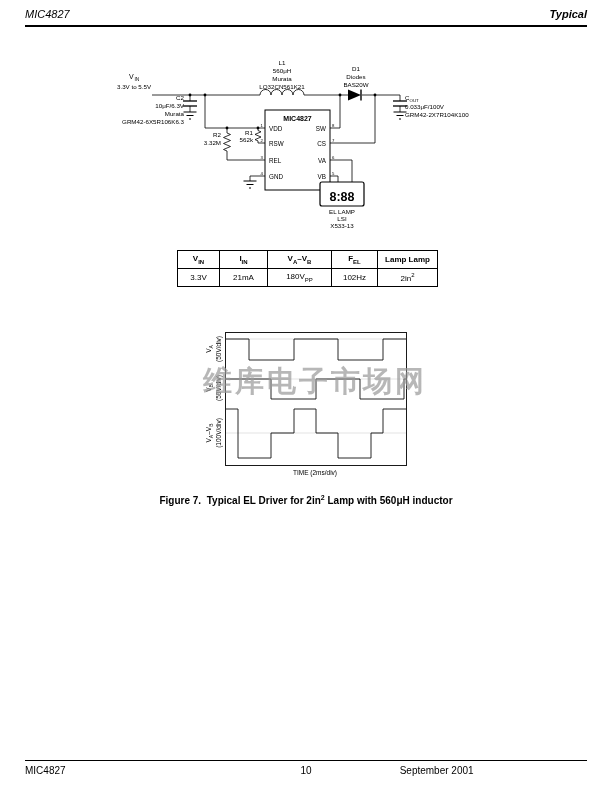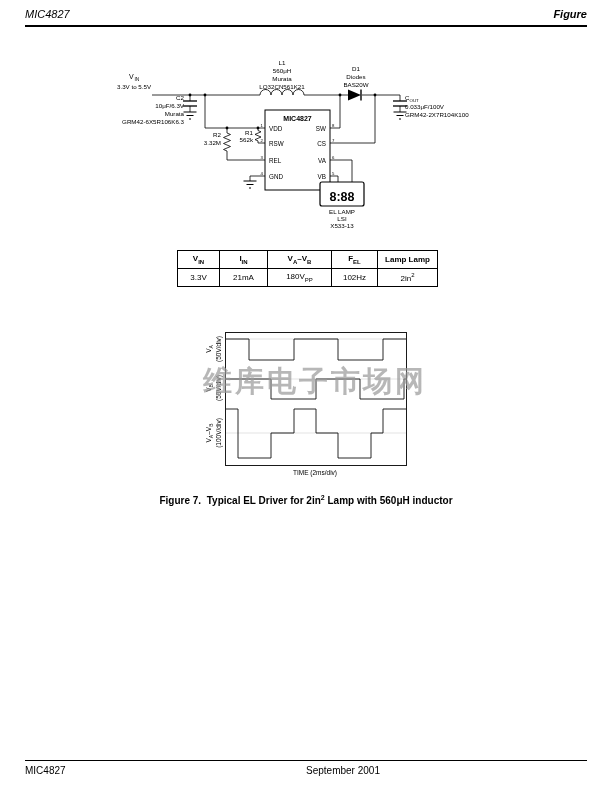--- a/index.html
+++ b/index.html
@@ -37,21 +37,21 @@
            font-size:10px;font-weight:bold;}
   .caption sup{font-size:7px;}
 </style>
 </head>
 <body>
 
 <div class="page">
 
   <div class="header">
     <span>MIC4827</span>
-    <span class="brand">Figure</span>
+    <span class="brand">Typical</span>
   </div>
 
   <svg class="schematic-svg" width="612" height="245" viewBox="0 0 612 245">
     <g stroke="#000" stroke-width="0.8" fill="none">
       <line x1="152" y1="95" x2="260" y2="95"></line>
       <path d="M260,95 a5.5,5.5 0 0 1 11,0 a5.5,5.5 0 0 1 11,0 a5.5,5.5 0 0 1 11,0 a5.5,5.5 0 0 1 11,0"></path>
       <line x1="304" y1="95" x2="348" y2="95"></line>
       <line x1="362" y1="95" x2="400" y2="95"></line>
 
       <line x1="205" y1="95" x2="205" y2="128"></line>
@@ -254,16 +254,17 @@
   <div class="xlabel">TIME (2ms/div)</div>
 
   <div class="watermark" style="color: rgb(154, 154, 154);">维库电子市场网</div>
 
   <div class="caption">
     <span>Figure 7.&nbsp; Typical EL Driver for 2in</span><sup>2</sup><span> Lamp with 560μH inductor</span>
   </div>
 
   <div class="footer">
     <span>MIC4827</span>
+    <span class="f-center">10</span>
     <span class="f-right">September 2001</span>
   </div>
 
 </div>
 
 </body></html>

